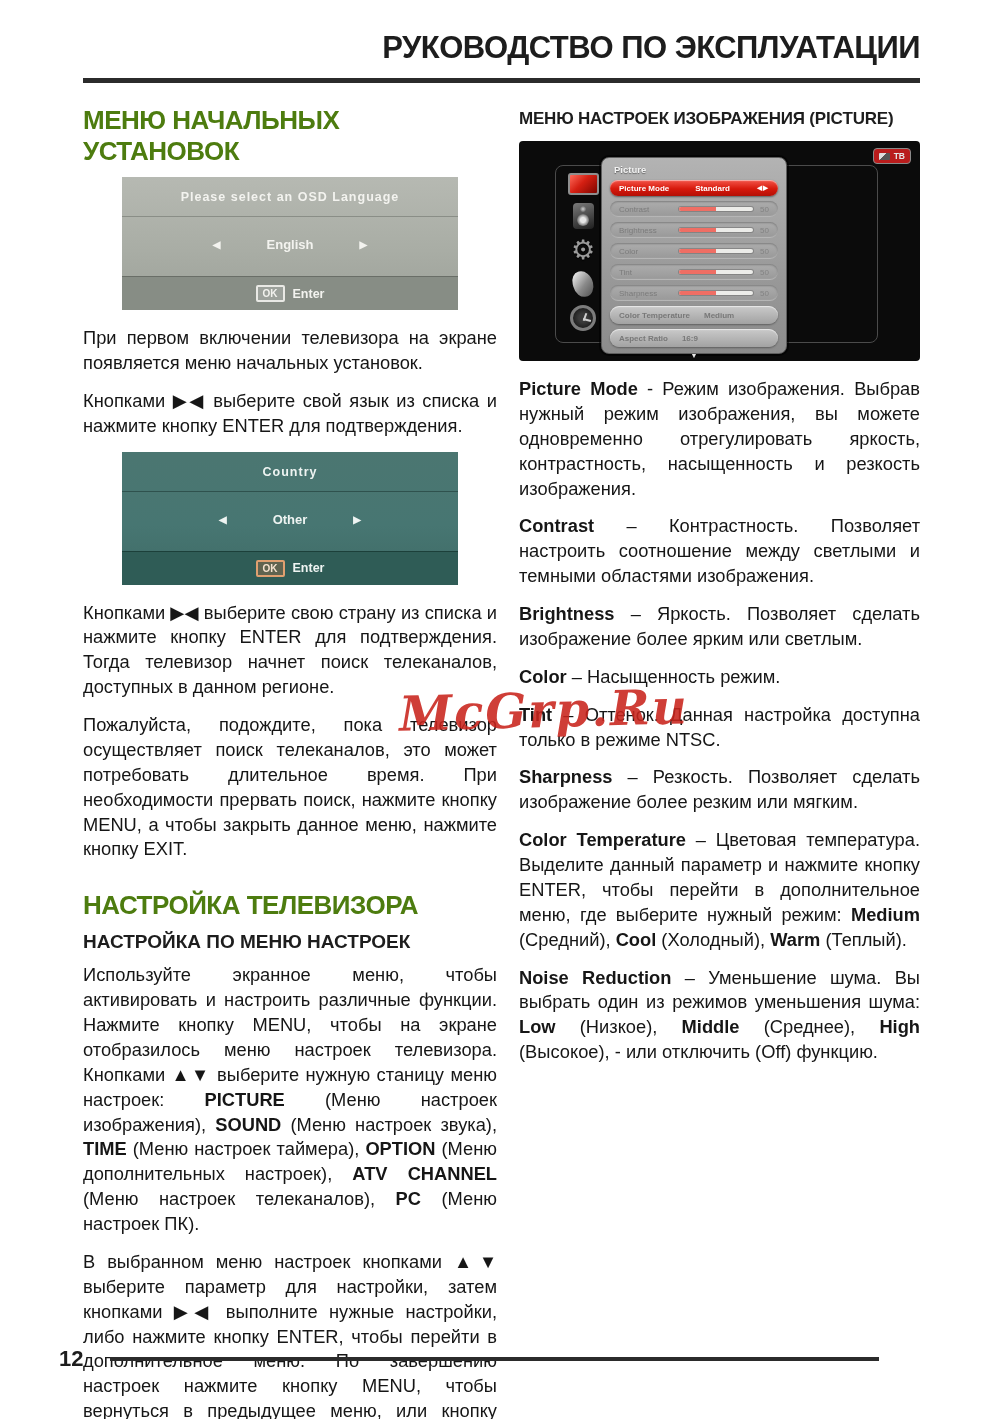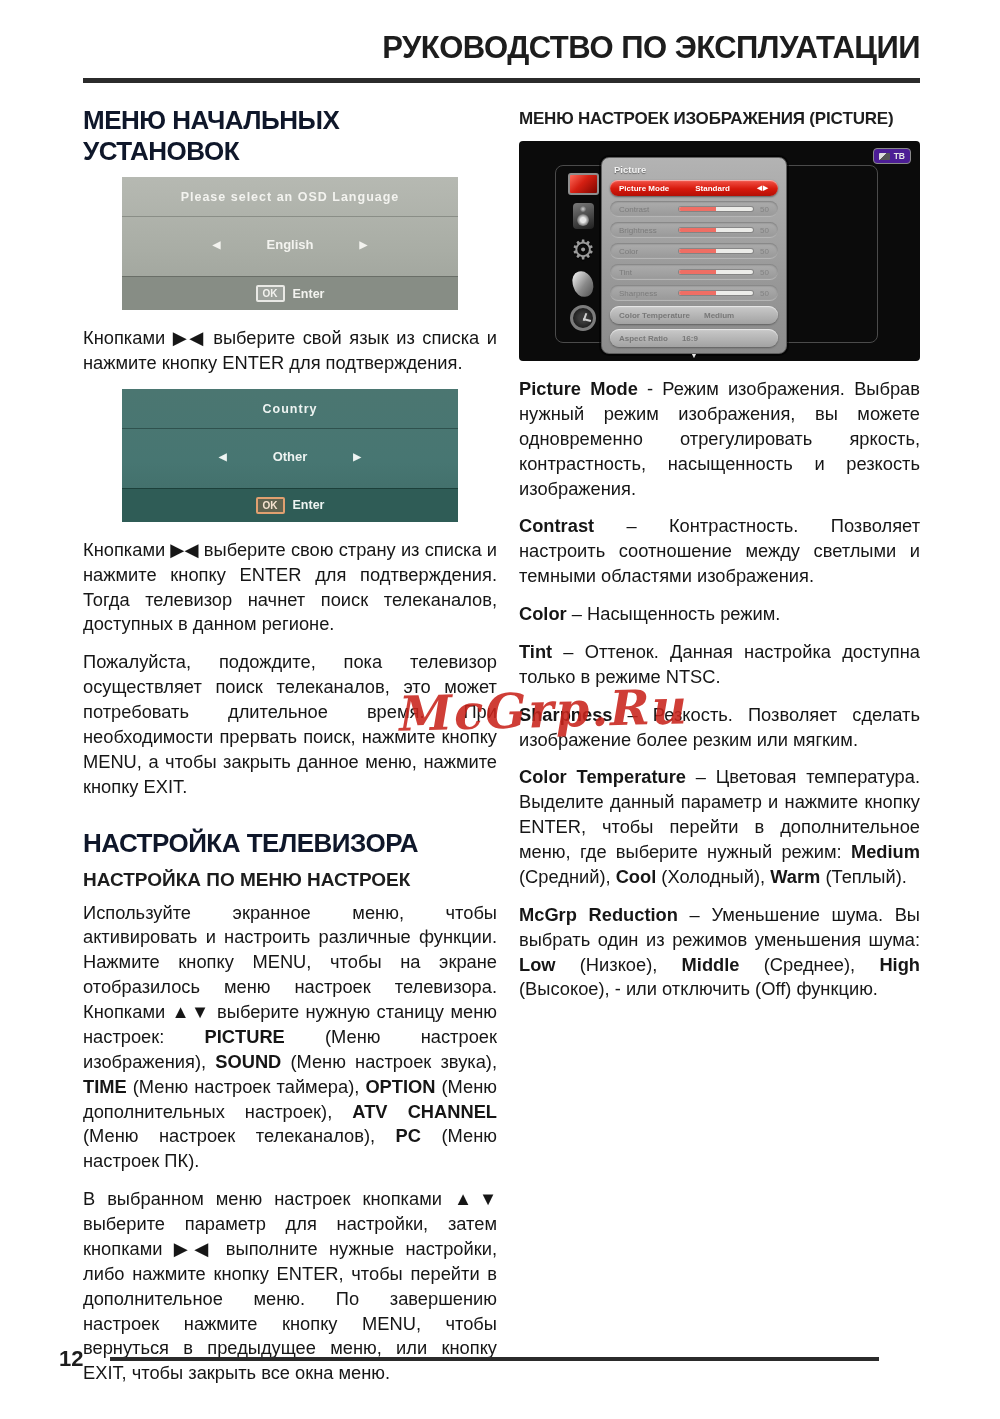--- a/index.html
+++ b/index.html
@@ -12,21 +12,21 @@
 
   
   .doc-title { font-size:31px; font-weight:bold; letter-spacing:-0.5px; color:#1d1d1d;text-align:right; }
   .header-rule { height:5px; background:#2b2b2b; margin-top:12px; }
 
   
   .columns { display:flex; gap:22px; margin-top:22px; }
   .col-left  { width:414px; flex:none; }
   .col-right { flex:1; min-width:0; }
 
-  h2.sec { font-size:26px; font-weight:bold; letter-spacing:-0.5px; color:#0f172a; margin:0 0 10px; }
+  h2.sec { font-size:26px; font-weight:bold; letter-spacing:-0.5px; color:#4d7c0f; margin:0 0 10px; }
   h3.sec-sub { font-size:19px; font-weight:bold; color:#1d1d1d; margin:2px 0 10px; }
   h2.sec-right { font-size:17px; font-weight:bold; color:#1d1d1d; margin:4px 0 12px; letter-spacing:-0.2px; }
 
   p.body-p { font-size:18.3px; line-height:1.36; text-align:justify; margin:0 0 13px; }
   p.body-p .b { font-weight:bold; }
 
   
   .shot { width:336px; height:133px; margin:8px auto 16px; position:relative;
           font-weight:bold; filter:blur(0.2px); }
   .shot .osd-title { position:absolute; top:13px; left:0; right:0; text-align:center;
@@ -49,21 +49,21 @@
   .shot.country .sep-top { background:rgba(15,40,36,.45); }
   .shot.country .bottom-band { background:#2f5c56; border-top:1px solid rgba(10,35,30,.5); }
   .shot.country .ok-badge { border:2px solid #e0a070; color:#f6e3cf; background:rgba(225,120,60,.28); }
 
   
   .tvshot { height:220px; background:#0b0b0b; border-radius:4px; position:relative;
             margin:2px 0 16px; overflow:hidden; }
   .tv-inner-frame { position:absolute; left:36px; right:42px; top:24px; bottom:18px;
             border:1px solid #4b4b4b; border-radius:8px; }
   .tv-badge { position:absolute; top:7px; right:9px; display:flex; align-items:center; gap:4px;
-            border:1px solid #8a8a8a; border-radius:4px; background:#4c1d95; padding:2px 5px; }
+            border:1px solid #8a8a8a; border-radius:4px; background:#b91c1c; padding:2px 5px; }
   .tv-badge .badge-shape { width:11px; height:7px; background:linear-gradient(135deg,#ddd 40%,#555 41%);
             border-radius:1px; }
   .tv-badge .badge-text { font-size:8.5px; font-weight:bold; color:#e6e6e6; }
 
   .tv-rail { position:absolute; left:46px; top:32px; width:36px; display:flex;
             flex-direction:column; align-items:center; gap:8px; }
   .ic-tv { width:31px; height:22px; border:2px solid #8f8f8f; border-radius:3px;
            background:linear-gradient(135deg,#ff6a5a 0%,#d41f12 45%,#7e0600 100%); }
   .ic-speaker { width:21px; height:26px; border-radius:4px;
            background:linear-gradient(160deg,#7a7a7a,#1f1f1f); position:relative; }
@@ -142,20 +142,21 @@
           <span class="arrow">◀</span>
           <span>English</span>
           <span class="arrow">▶</span>
         </div>
         <div class="bottom-band">
           <span class="ok-badge">OK</span>
           <span class="enter-label">Enter</span>
         </div>
       </div>
 
+      <p class="body-p"><span>При первом включении телевизора на экране появляется меню начальных установок.</span></p>
       <p class="body-p"><span>Кнопками ▶◀ выберите свой язык из списка и нажмите кнопку ENTER для подтверждения.</span></p>
 
       <div class="shot country">
         <div class="osd-title">Country</div>
         <div class="sep-top"></div>
         <div class="mid">
           <span class="arrow">◀</span>
           <span>Other</span>
           <span class="arrow">▶</span>
         </div>
@@ -247,25 +248,26 @@
             <span>Aspect Ratio</span>
             <span class="rv">16:9</span>
           </div>
 
           <div class="tv-more">▼</div>
         </div>
       </div>
 
       <p class="body-p"><span class="b">Picture Mode</span><span> - Режим изображения. Выбрав нужный режим изображения, вы можете одновременно отрегулировать яркость, контрастность, насыщенность и резкость изображения.</span></p>
       <p class="body-p"><span class="b">Contrast</span><span> – Контрастность. Позволяет настроить соотношение между светлыми и темными областями изображения.</span></p>
+      <p class="body-p"><span class="b">Brightness</span><span> – Яркость. Позволяет сделать изображение более ярким или светлым.</span></p>
       <p class="body-p"><span class="b">Color</span><span> – Насыщенность режим.</span></p>
       <p class="body-p"><span class="b">Tint</span><span> – Оттенок. Данная настройка доступна только в режиме NTSC.</span></p>
       <p class="body-p"><span class="b">Sharpness</span><span> – Резкость. Позволяет сделать изображение более резким или мягким.</span></p>
       <p class="body-p"><span class="b">Color Temperature</span><span> – Цветовая температура. Выделите данный параметр и нажмите кнопку ENTER, чтобы перейти в дополнительное меню, где выберите нужный режим: </span><span class="b">Medium</span><span> (Средний), </span><span class="b">Cool</span><span> (Холодный), </span><span class="b">Warm</span><span> (Теплый).</span></p>
-      <p class="body-p"><span class="b">McGrp Reduction</span><span> – Уменьшение шума. Вы выбрать один из режимов уменьшения шума: </span><span class="b">Low</span><span> (Низкое), </span><span class="b">Middle</span><span> (Среднее), </span><span class="b">High</span><span> (Высокое), - или отключить (Off) функцию.</span></p>
+      <p class="body-p"><span class="b">Noise Reduction</span><span> – Уменьшение шума. Вы выбрать один из режимов уменьшения шума: </span><span class="b">Low</span><span> (Низкое), </span><span class="b">Middle</span><span> (Среднее), </span><span class="b">High</span><span> (Высокое), - или отключить (Off) функцию.</span></p>
     </div>
   </div>
 </div>
 
 <div class="watermark">McGrp.Ru</div>
 
 <div class="footer">
   <span class="pagenum">12</span>
   <span class="foot-rule"></span>
 </div>

